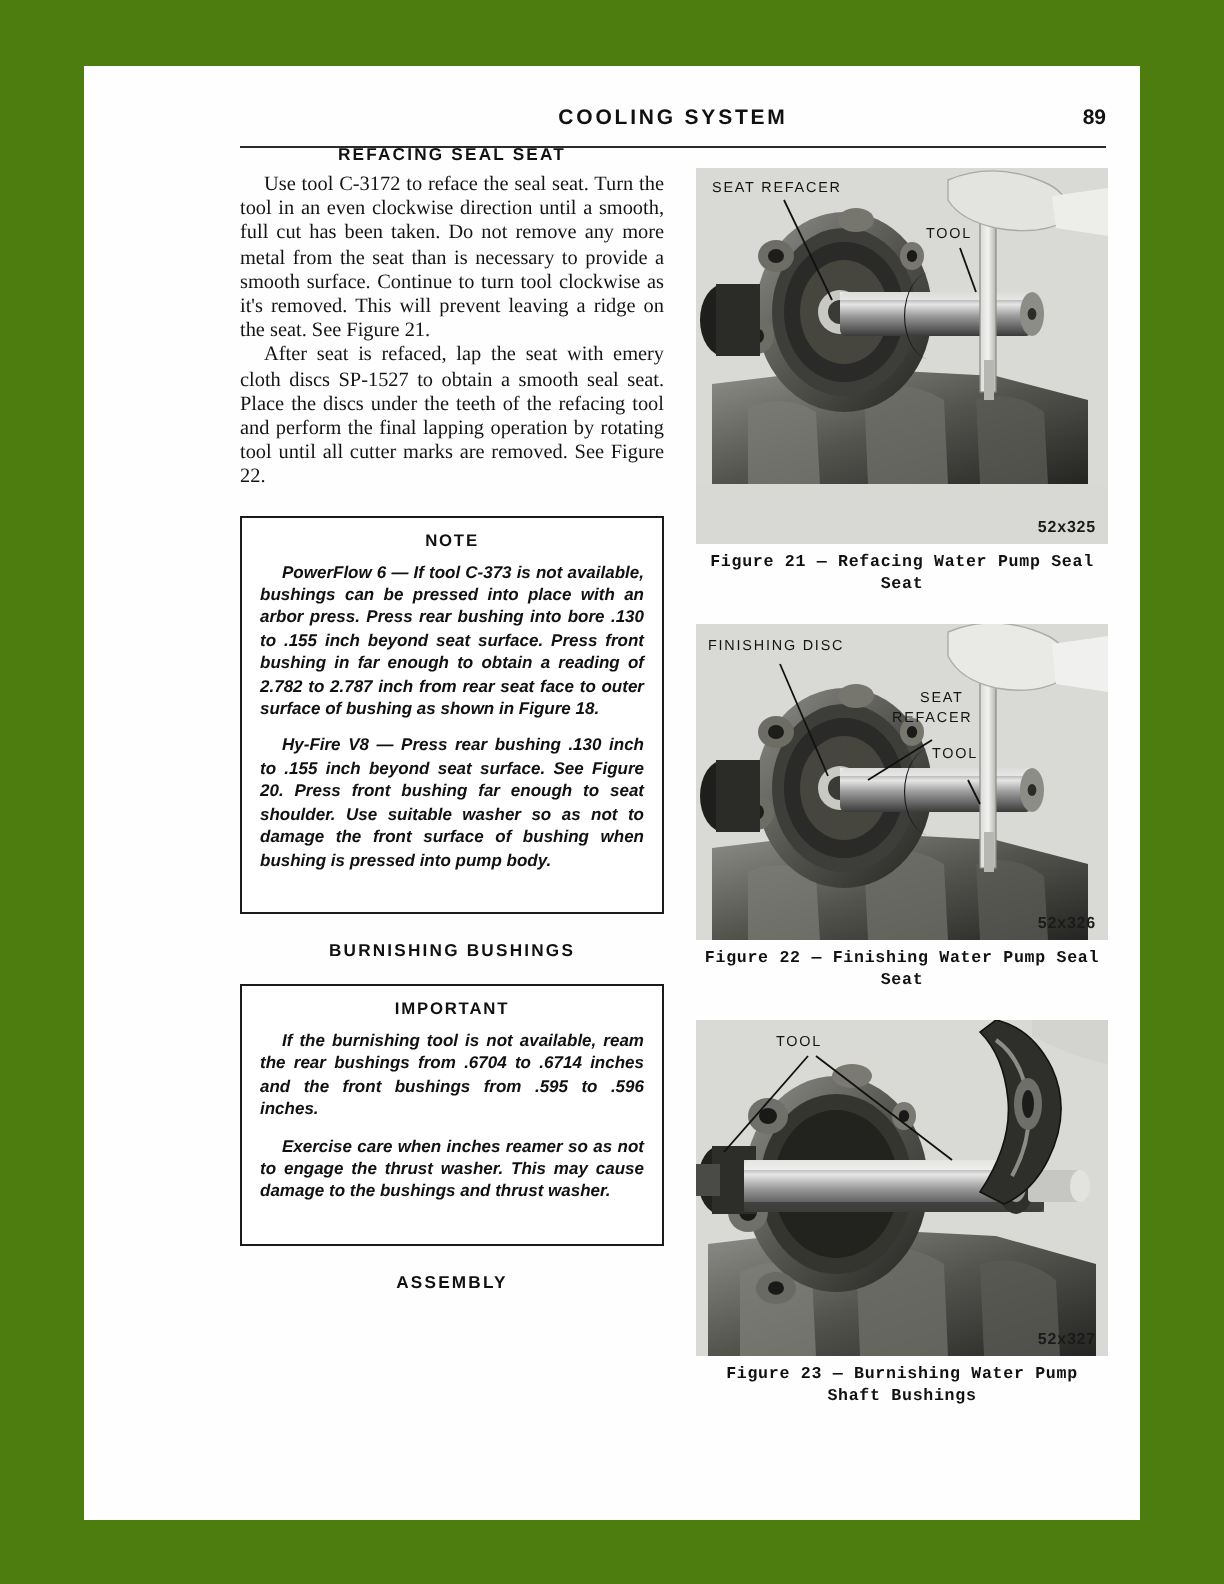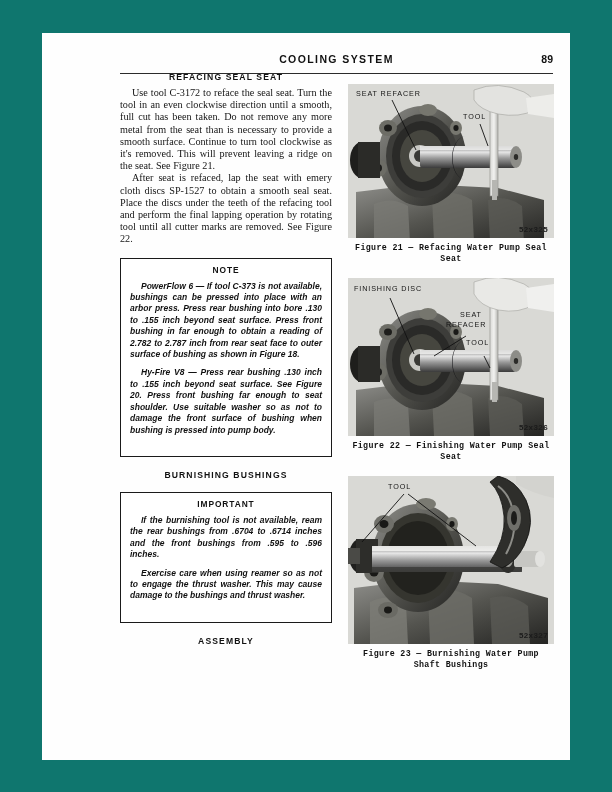--- a/index.html
+++ b/index.html
@@ -4,21 +4,21 @@
 <style>
   html, body {
     margin: 0;
     padding: 0;
     background: #ffffff;
   }
   .page {
     position: relative;
     width: 612px;
     height: 792px;
-    background: #0f766e;
+    background: #4d7c0f;
     overflow: hidden;
     font-family: "Liberation Serif", "DejaVu Serif", serif;
     color: #111111;
   }
   
   .scan-tint {
     position: absolute;
     left: 42px; top: 33px;
     width: 528px; height: 727px;
     background: #fefefe;
@@ -129,21 +129,21 @@
 
   
   .figure { margin-bottom: 14px; }
   .figure .plate {
     position: relative;
     width: 206px;
     background: #d8d8d4;
     overflow: hidden;
     border: 0;
   }
-  .figure .plate.h1 { height: 154px; }
+  .figure .plate.h1 { height: 188px; }
   .figure .plate.h2 { height: 158px; }
   .figure .plate.h3 { height: 168px; }
 
   .plate-code {
     position: absolute;
     right: 6px;
     bottom: 4px;
     font-family: "Liberation Sans", sans-serif;
     font-weight: bold;
     font-size: 8px;
@@ -195,21 +195,21 @@
       <div class="callout-title">NOTE</div>
       <p>PowerFlow 6 — If tool C-373 is not available, bushings can be pressed into place with an arbor press. Press rear bushing into bore .130 to .155 inch beyond seat surface. Press front bushing in far enough to obtain a reading of 2.782 to 2.787 inch from rear seat face to outer surface of bushing as shown in Figure 18.</p>
       <p>Hy-Fire V8 — Press rear bushing .130 inch to .155 inch beyond seat surface. See Figure 20. Press front bushing far enough to seat shoulder. Use suitable washer so as not to damage the front surface of bushing when bushing is pressed into pump body.</p>
     </div>
 
     <div class="sec-head sp-top">BURNISHING  BUSHINGS</div>
 
     <div class="callout">
       <div class="callout-title">IMPORTANT</div>
       <p>If the burnishing tool is not available, ream the rear bushings from .6704 to .6714 inches and the front bushings from .595 to .596 inches.</p>
-      <p>Exercise care when using reamer so as not to engage the thrust washer. This may cause damage to the bushings and thrust washer.</p>
+      <p>Exercise care when inches reamer so as not to engage the thrust washer. This may cause damage to the bushings and thrust washer.</p>
     </div>
 
     <div class="sec-head sp-top">ASSEMBLY</div>
   </div>
 
   <div class="col-figs">
 
     <div class="figure">
       <div class="plate h1">
         <svg class="art" width="206" height="158" viewBox="0 0 206 158">

